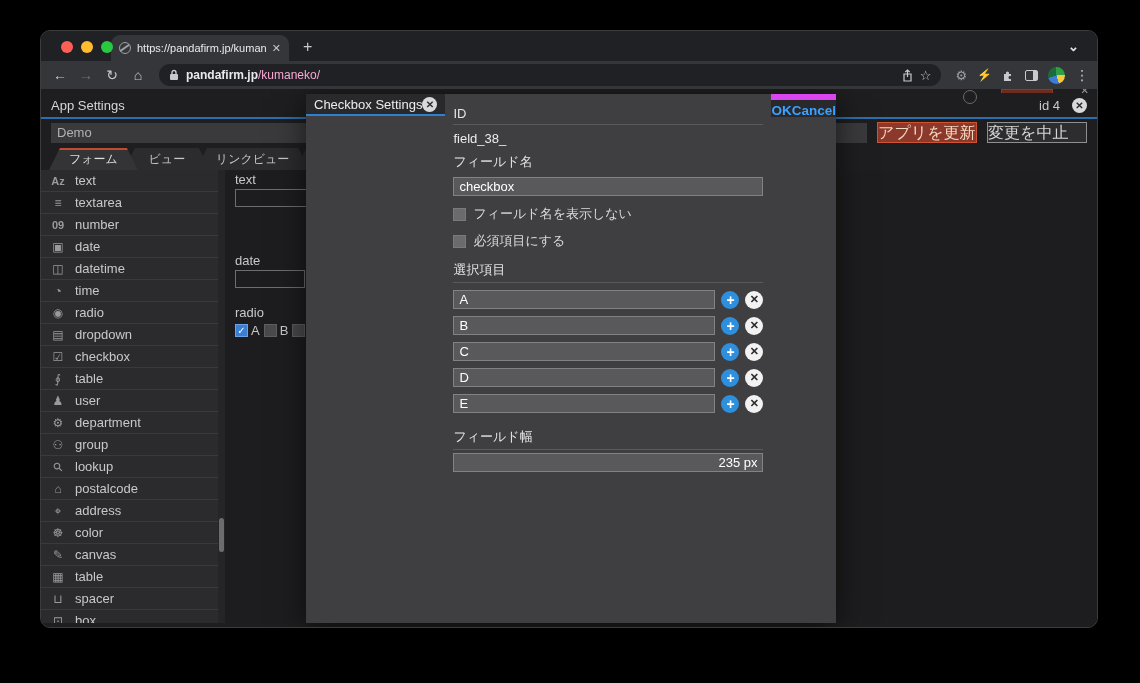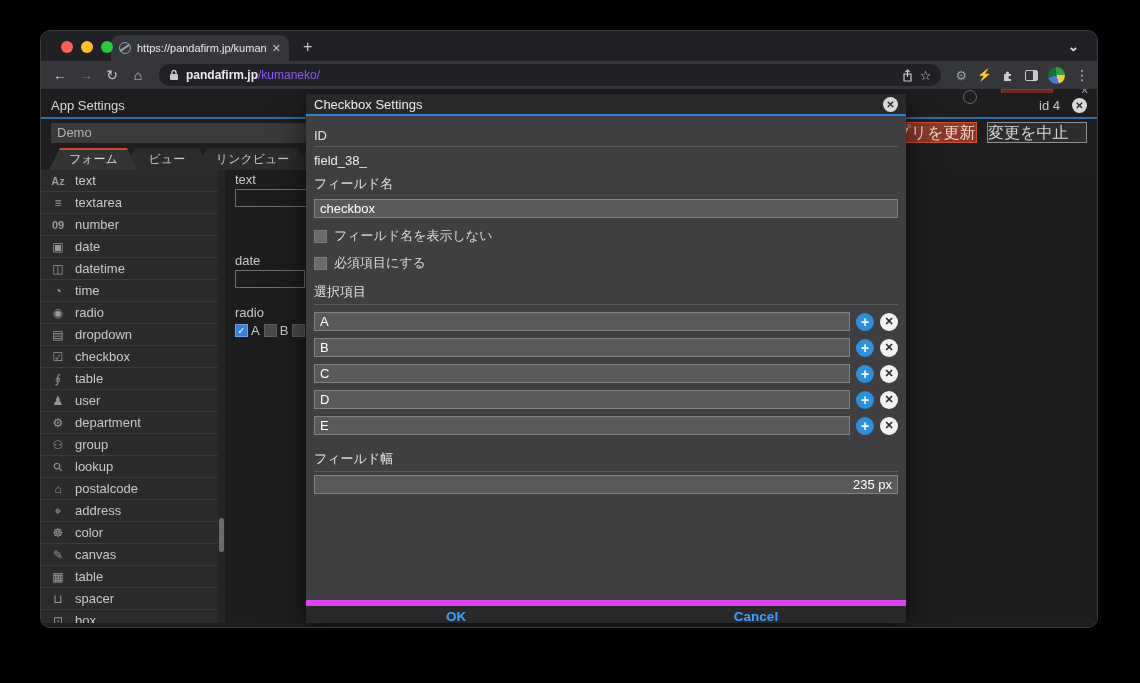--- a/index.html
+++ b/index.html
@@ -24,21 +24,21 @@
   .strip-chevron { position:absolute; right:18px; top:8px; color:#dfe1e5; font-size:13px; font-weight:bold; }
 
   
   .toolbar { height:28px; background:#35363a; display:flex; align-items:center; padding:0 8px; gap:4px; }
   .nav-ic { color:#c7c9cc; width:22px; text-align:center; font-size:14px; }
   .nav-ic.dim { color:#6e7175; }
   .omnibox { flex:1; height:22px; background:#202124; border-radius:12px; margin:0 6px;
     display:flex; align-items:center; padding:0 10px; gap:7px; }
   .lock { flex:none; }
   .url { font-size:12px; color:#e8eaed; font-weight:bold; white-space:nowrap; }
-  .url .path { color:#8b5cf6; font-weight:normal; }
+  .url .path { color:#f9a8d4; font-weight:normal; }
   .omni-spacer { flex:1; }
   .omni-ic { color:#c7c9cc; font-size:13px; }
   .tool-right { display:flex; align-items:center; gap:10px; margin-left:4px; }
   .ext-ic { color:#9aa0a6; font-size:13px; }
   .bolt { color:#4d8bf8; font-size:12px; }
   .panel-ic { width:13px; height:11px; border:1.5px solid #c7c9cc; border-radius:2px; position:relative; }
   .panel-ic::after { content:""; position:absolute; right:0; top:0; width:4px; height:100%; background:#c7c9cc; }
   .avatar { width:17px; height:17px; border-radius:50%;
     background:conic-gradient(#2f9e44 0 25%, #f2cc3a 25% 45%, #3b7dd8 45% 70%, #1d6b3a 70% 100%); }
   .dots { color:#c7c9cc; font-size:14px; }
@@ -88,22 +88,22 @@
   .cinput.small { width:70px; }
   .cf-date { margin-top:46px; }
   .cf-radio { margin-top:17px; }
   .copts { display:flex; align-items:center; gap:4px; margin-top:3px; }
   .copt { display:flex; align-items:center; gap:3px; }
   .cb { width:13px; height:13px; background:#4a4a4c; border:1px solid #5e5e60; flex:none;
     display:flex; align-items:center; justify-content:center; font-size:10px; color:transparent; }
   .cb.checked { background:#3a7fd5; border-color:#6aa4e5; color:#fff; }
 
   
-  .modal { position:absolute; left:265px; top:5px; width:600px; height:529px;
-    background:#3f3f41; box-shadow:0 6px 30px rgba(0,0,0,.6); display:flex; flex-direction:column; z-index:5; }
+  .modal { position:absolute; left:265px; top:5px; width:530px; height:529px;
+    background:#3f3f41; box-shadow:0 6px 30px rgba(0,0,0,.6); display:flex; z-index:5; }
   .m-title { height:22px; background:#29292b; border-bottom:2px solid #2e7fd0; display:flex;
     align-items:center; padding:0 8px; color:#ececec; font-size:13px; }
   .m-title .ph-spacer { flex:1; }
   .m-body { flex:1; padding:7px 8px; overflow:hidden; }
   .m-label { color:#e4e4e4; font-size:13px; padding:5px 0 3px 0; }
   .m-label.line { border-bottom:1px solid #5a5a5c; }
   .m-value { color:#ececec; font-size:13px; padding:6px 0 2px 0; }
   .m-input { width:100%; height:19px; background:#59595b; border:1px solid #828284; color:#fff;
     font-size:13px; padding:0 5px; font-family:"Liberation Sans",sans-serif; margin-top:3px; }
   .m-check { display:flex; align-items:center; gap:7px; margin-top:9px; color:#dcdcdc; font-size:13px; }

